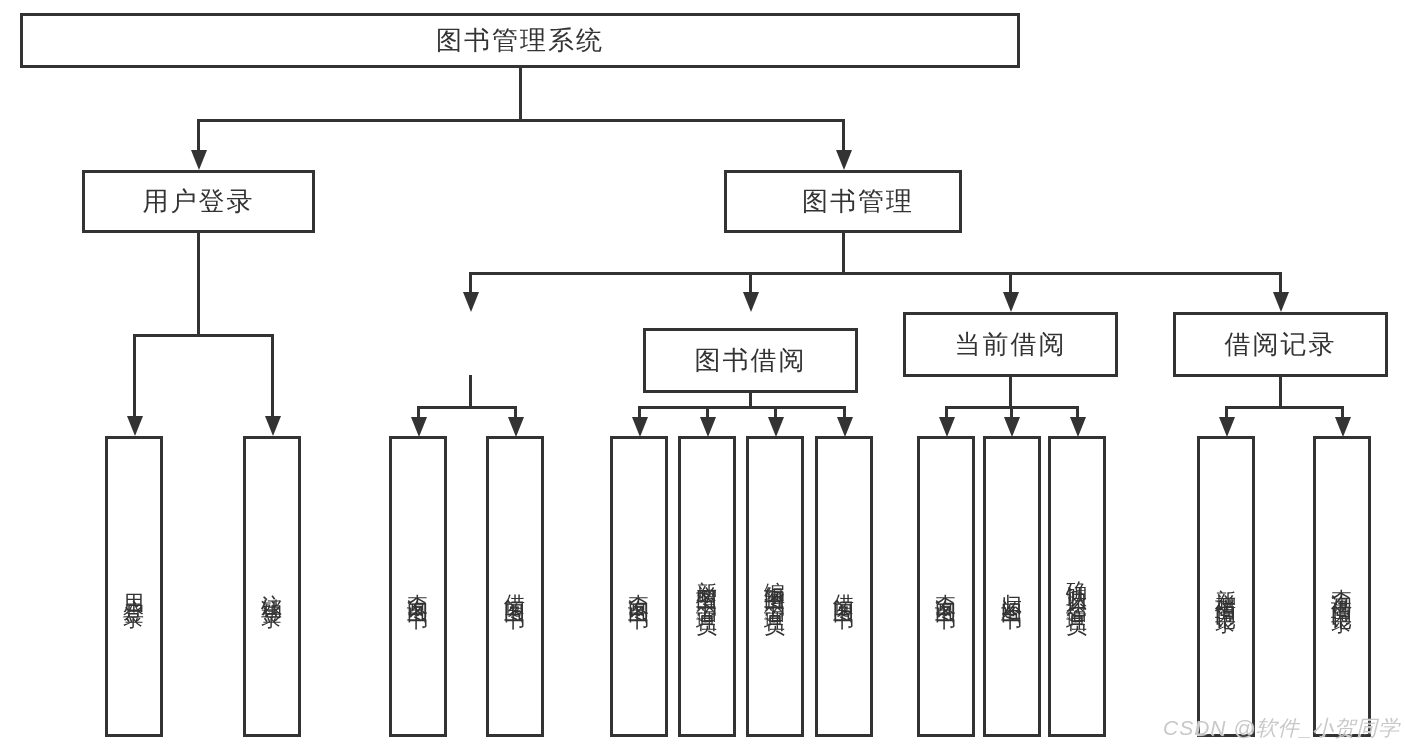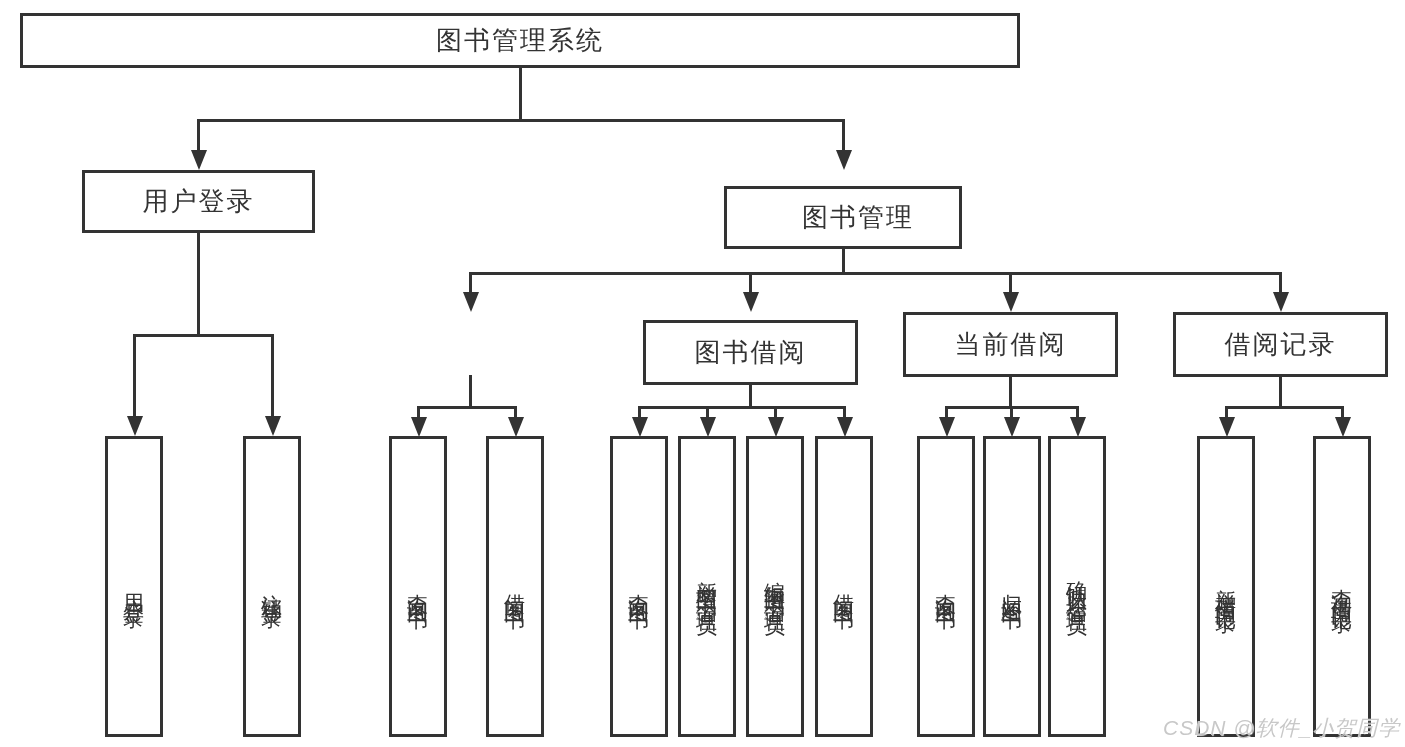--- a/index.html
+++ b/index.html
@@ -81,24 +81,24 @@
     width: 0;
     height: 0;
     border-left: 8px solid transparent;
     border-right: 8px solid transparent;
     border-top: 20px solid var(--line);
   }
 
   
   #root-box      { left: 20px;  top: 13px;  width: 1000px; height: 55px; }
   #login-box     { left: 82px;  top: 170px; width: 233px;  height: 63px; }
-  #mgmt-box      { left: 724px; top: 186px; width: 238px;  height: 63px; padding-left: 30px; }
+  #mgmt-box      { left: 724px; top: 170px; width: 238px;  height: 63px; padding-left: 30px; }
 
   #recommend-box { left: 363px;  top: 312px; width: 215px; height: 65px; }
-  #borrow-box    { left: 643px;  top: 320px; width: 215px; height: 65px; }
+  #borrow-box    { left: 643px;  top: 328px; width: 215px; height: 65px; }
   #current-box   { left: 903px;  top: 312px; width: 215px; height: 65px; }
   #records-box   { left: 1173px; top: 312px; width: 215px; height: 65px; }
 
   #leaf-1  { left: 105px; }
   #leaf-2  { left: 243px; }
   #leaf-3  { left: 389px; }
   #leaf-4  { left: 486px; }
   #leaf-5  { left: 610px; }
   #leaf-6  { left: 678px; }
   #leaf-7  { left: 746px; }

